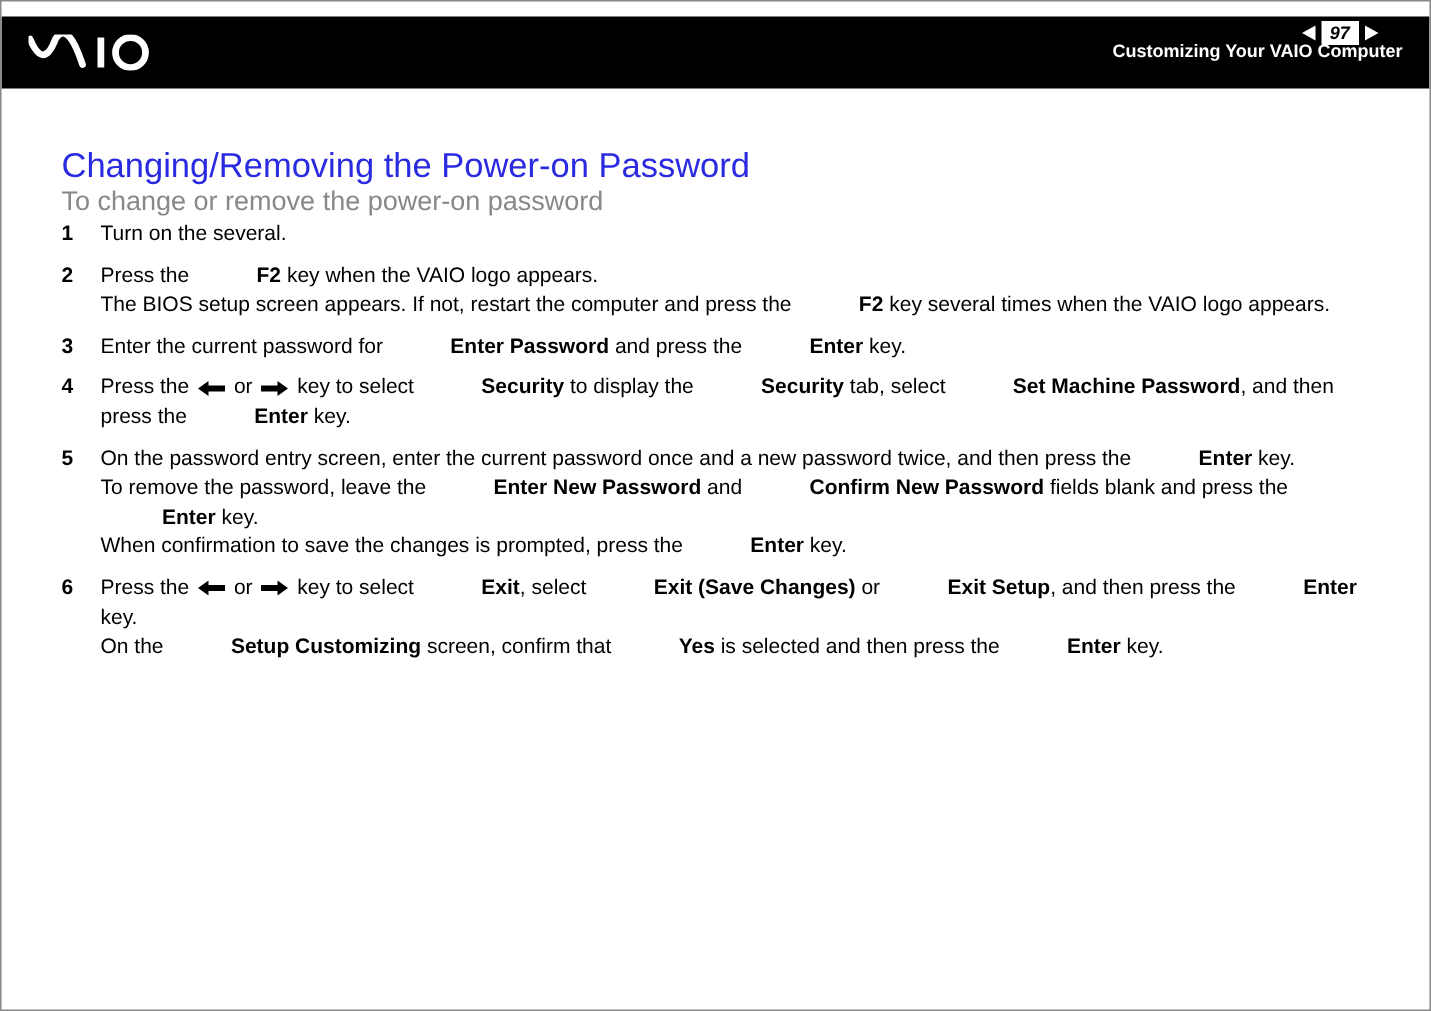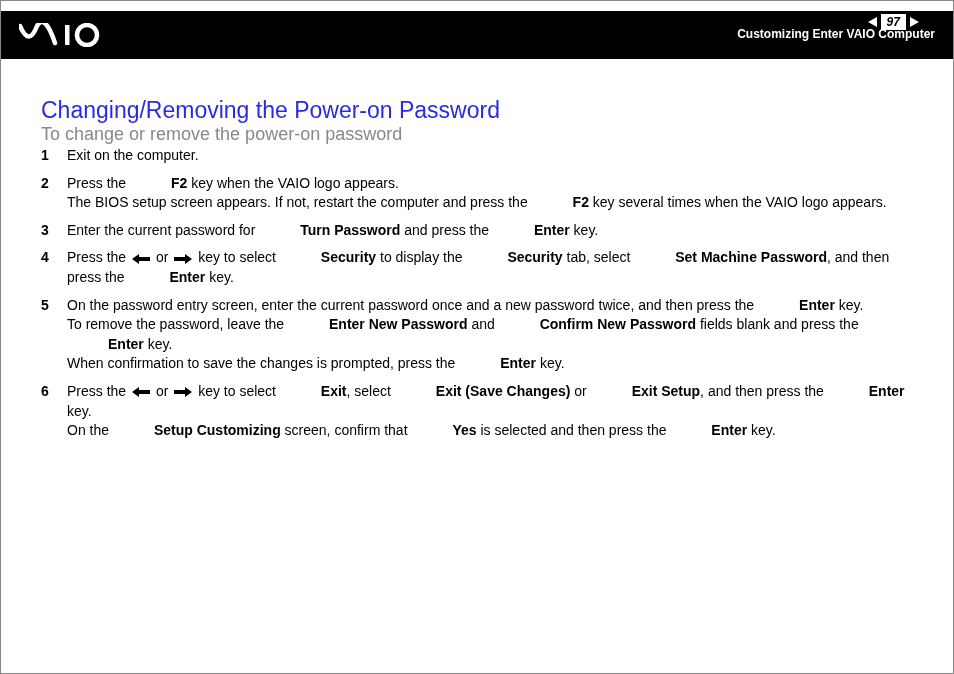--- a/index.html
+++ b/index.html
@@ -131,40 +131,40 @@
   </div>
   <div class="header-bar">
     <div class="logo">
       <svg width="100" height="24" viewBox="0 0 100 24">
         <path d="M1 3 Q 10 24 18 3 Q 26 -10 36 20" stroke="#fff" stroke-width="4.5" fill="none" stroke-linecap="round"></path>
         <rect x="46" y="2" width="4.5" height="20" fill="#fff"></rect>
         <circle cx="68" cy="12" r="10" stroke="#fff" stroke-width="4.5" fill="none"></circle>
       </svg>
     </div>
     <div class="header-right">
-      <div class="section-title">Customizing Enter VAIO Computer</div>
+      <div class="section-title">Customizing Your VAIO Computer</div>
     </div>
   </div>
 </div>
 
 <div class="content">
   <h1 class="title">Changing/Removing the Power-on Password</h1>
   <h2 class="subtitle">To change or remove the power-on password</h2>
   <ol class="steps" id="steps-list">
       <li>
         <span class="step-num">1</span>
-        <span class="step-body">Exit on the computer.</span>
+        <span class="step-body">Turn on the several.</span>
       </li>
       <li>
         <span class="step-num">2</span>
         <span class="step-body">Press the <b>F2</b> key when the VAIO logo appears.<br>The BIOS setup screen appears. If not, restart the computer and press the <b>F2</b> key several times when the VAIO logo appears.</span>
       </li>
       <li>
         <span class="step-num">3</span>
-        <span class="step-body">Enter the current password for <b>Turn Password</b> and press the <b>Enter</b> key.</span>
+        <span class="step-body">Enter the current password for <b>Enter Password</b> and press the <b>Enter</b> key.</span>
       </li>
       <li>
         <span class="step-num">4</span>
         <span class="step-body">Press the <span class="inline-arrow"><svg width="18" height="10" viewBox="0 0 18 10">
               <path d="M0 5 L7 0 L7 3 L18 3 L18 7 L7 7 L7 10 Z" fill="#000"></path>
             </svg></span> or <span class="inline-arrow"><svg width="18" height="10" viewBox="0 0 18 10">
               <path d="M18 5 L11 0 L11 3 L0 3 L0 7 L11 7 L11 10 Z" fill="#000"></path>
             </svg></span> key to select <b>Security</b> to display the <b>Security</b> tab, select <b>Set Machine Password</b>, and then press the <b>Enter</b> key.</span>
       </li>
       <li>

